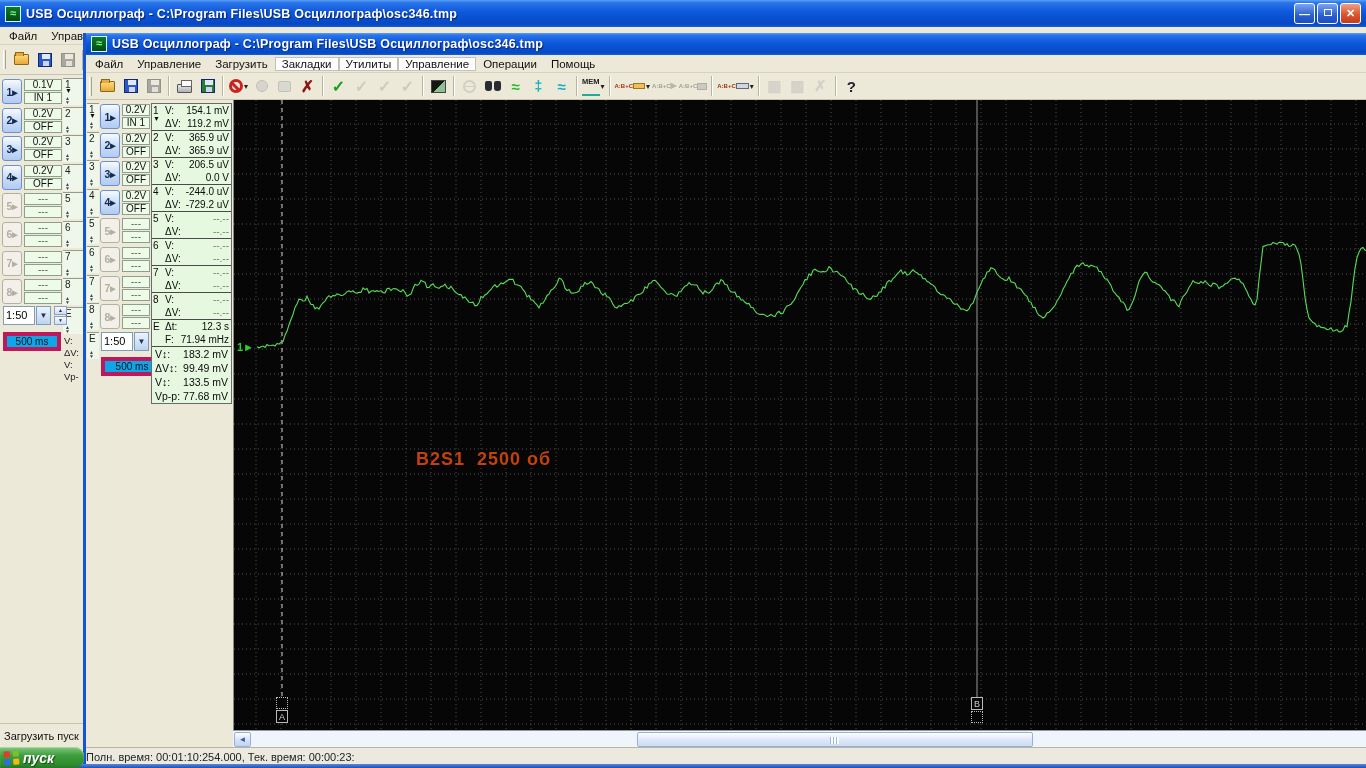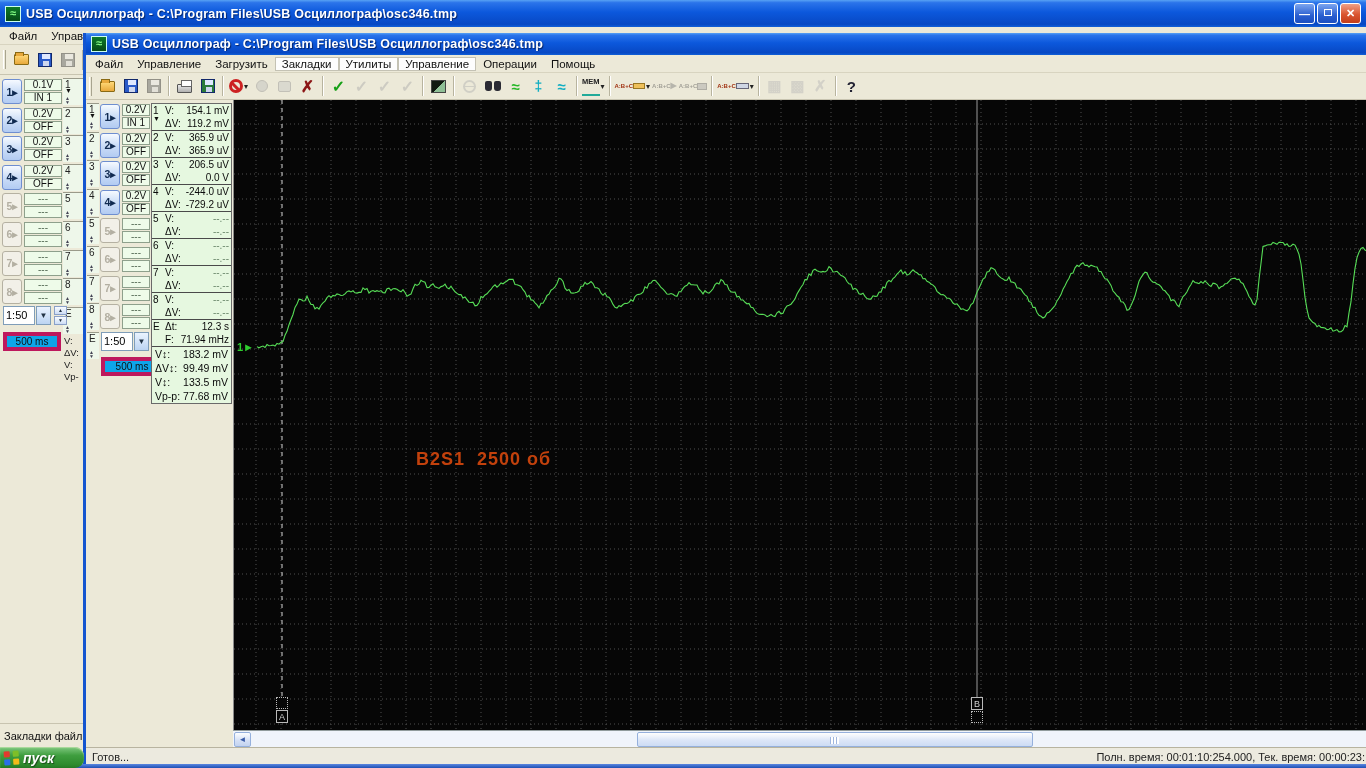--- a/index.html
+++ b/index.html
@@ -273,21 +273,21 @@
       <span class="cbox">1:50</span>
       <span class="cbtn">▼</span>
       <span class="spinstack">
         <span>▲</span>
         <span>▼</span>
       </span>
     </div>
     <div class="timebox" style="position:absolute;left:3px;top:332px;width:58px;">500 ms</div>
 
     <div class="back-status">
-      <span>Закладки файл</span>
+      <span>Загрузить пуск</span>
     </div>
   </div>
 
   <div class="window" id="front-window" style="left:83px;top:33px;width:1283px;height:732px;border-left:3px solid #1455d0;">
     <div class="titlebar small">
       <span class="app-icon">≈</span>
       <span class="ttext">USB Осциллограф - C:\Program Files\USB Осциллограф\osc346.tmp</span>
     </div>
     <div class="menubar" id="front-menu">
         <span class="mi">Файл</span>
@@ -742,21 +742,20 @@
         <div class="cursor-tag" id="curB-tag" style="left: 737px; top: 597px;">B</div>
         <div class="cursor-dotbox" id="curB-box" style="left: 737px; top: 611px;"></div>
       </div>
 
       <div class="hscroll" style="left:147px;top:630px;width:1136px;">
         <span class="sbtn" style="left:1px;">◄</span>
         <span class="sthumb" style="left:404px;width:396px;"></span>
       </div>
 
       <div class="statusbar" style="left:0;top:647px;width:1283px;height:18px;">
-        <span style="padding-left:6px;flex:1;">Готов...</span>
         <span style="padding-right:4px;white-space:nowrap;">Полн. время: 00:01:10:254.000, Тек. время: 00:00:23:</span>
       </div>
     </div>
   </div>
 
   <div class="tb-strip"></div>
   <div class="start-btn">
     <span class="flag">
         <i class="f1"></i>
         <i class="f2"></i>

